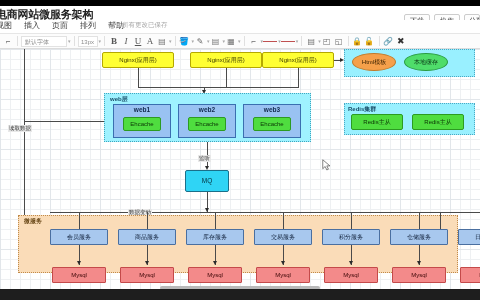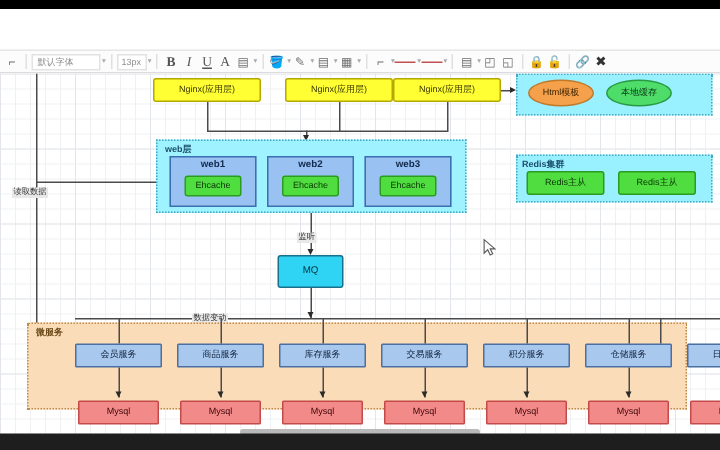--- a/index.html
+++ b/index.html
@@ -158,21 +158,39 @@
 
   .cursor { position:absolute; width:9px; height:12px; pointer-events:none; }
 </style>
 </head>
 <body>
 
 <div id="app">
 
   <div class="topbar"></div>
 
-
+  <div class="titlerow">
+    <div class="doc-title">电商网站微服务架构</div>
+    <div class="topbtns">
+      <div class="topbtn">下载</div>
+      <div class="topbtn">协作</div>
+      <div class="topbtn cut">分享</div>
+    </div>
+  </div>
+
+  <div class="menurow">
+    <div class="menus">
+      <div class="menu-item">视图</div>
+      <div class="menu-item">插入</div>
+      <div class="menu-item">页面</div>
+      <div class="menu-item">排列</div>
+      <div class="menu-item">帮助</div>
+    </div>
+    <div class="save-note">所有更改已保存</div>
+  </div>
 
   <div class="toolbar">
     <div class="tb">
         <span class="tb-ico">⌐</span>
       </div>
     <div class="tb-sep"></div>
     <div class="tb-font">默认字体</div>
     <span class="tb-caret">▾</span>
     <div class="tb-sep"></div>
     <div class="tb-size">13px</div>

